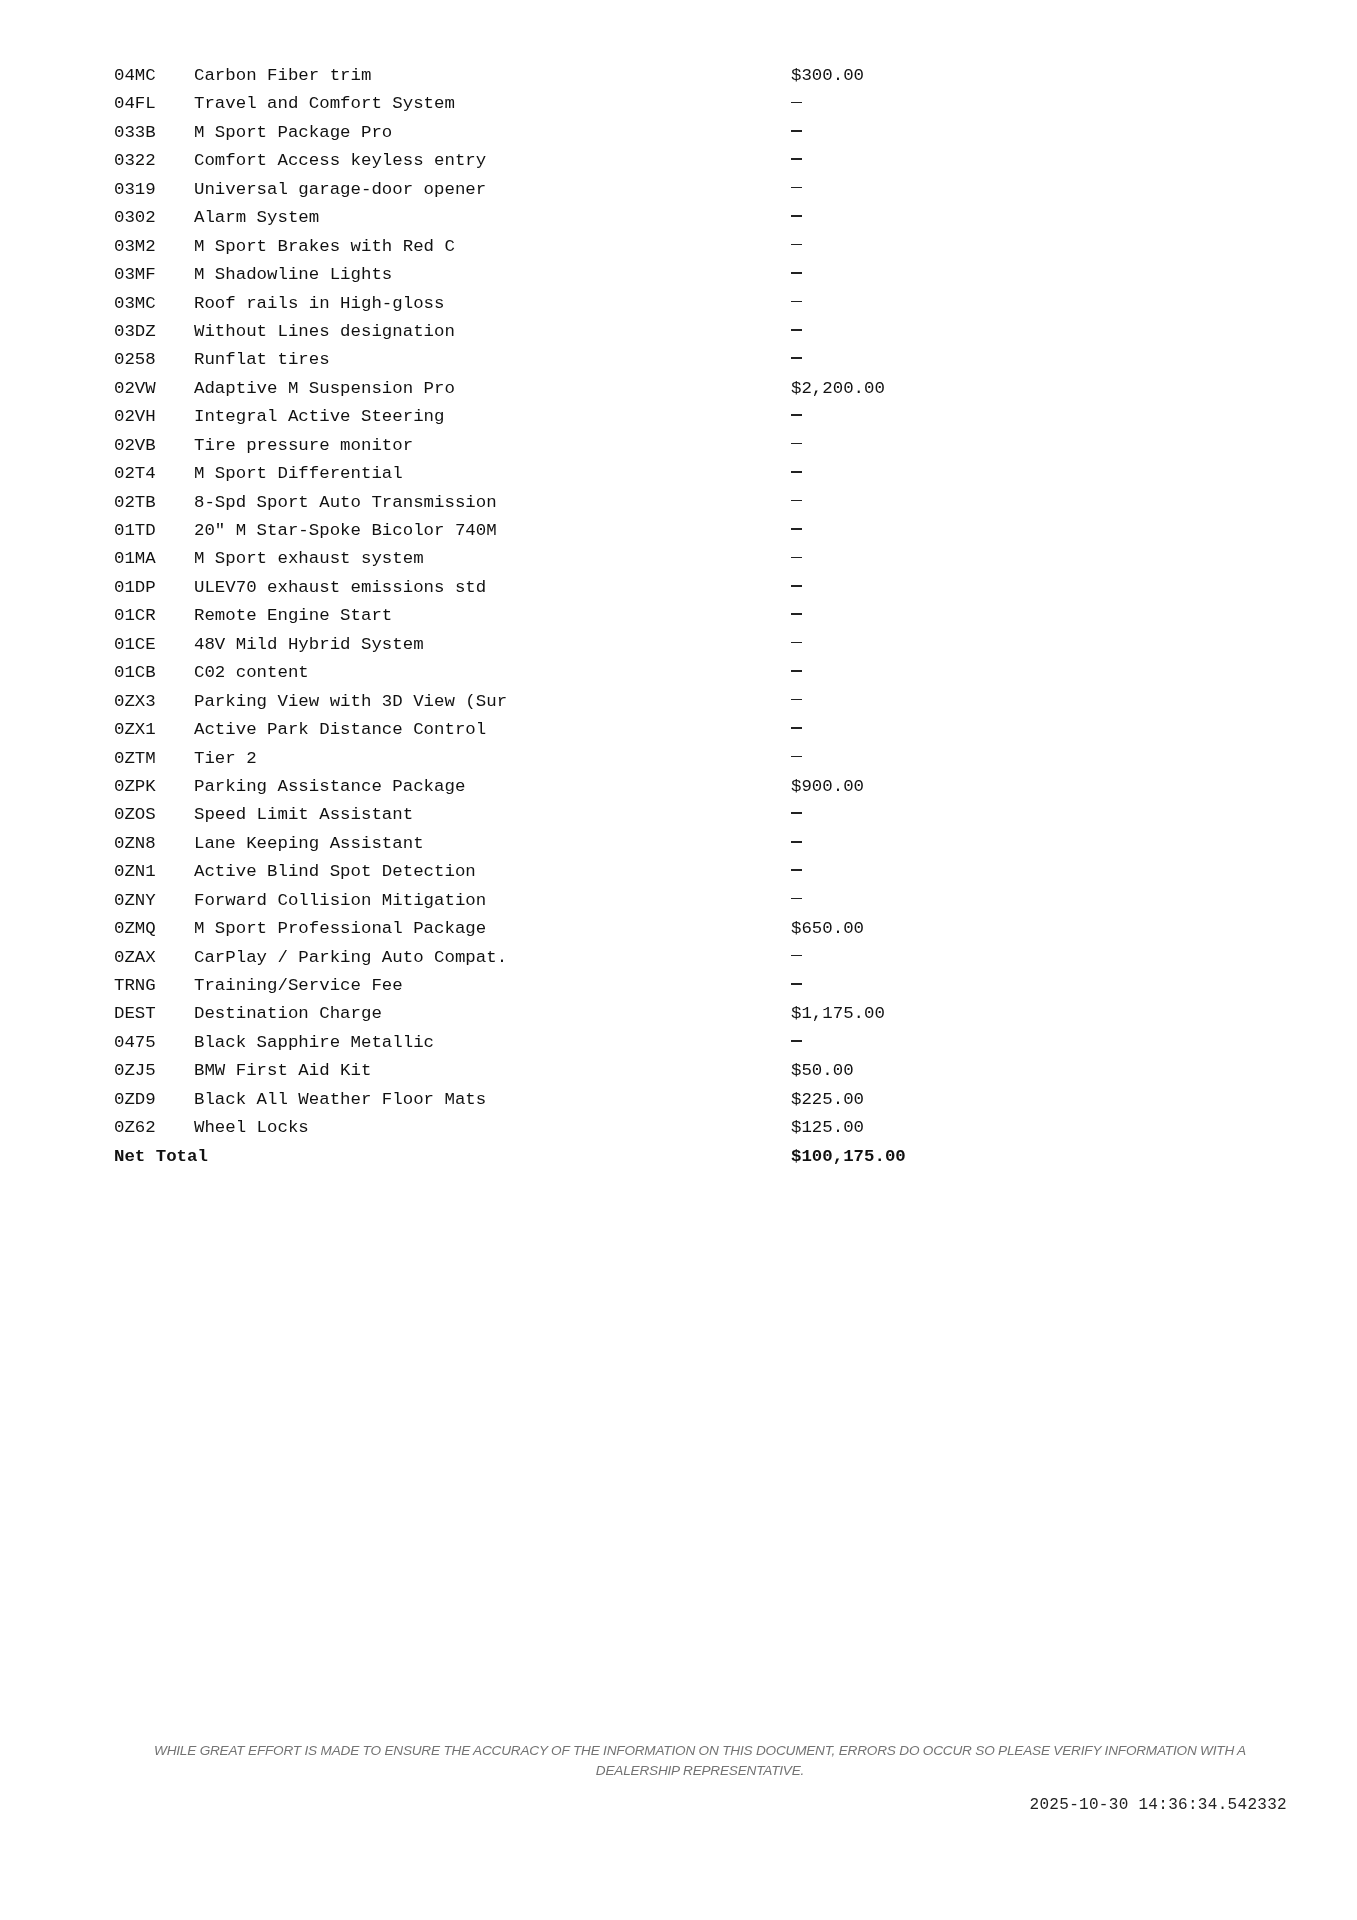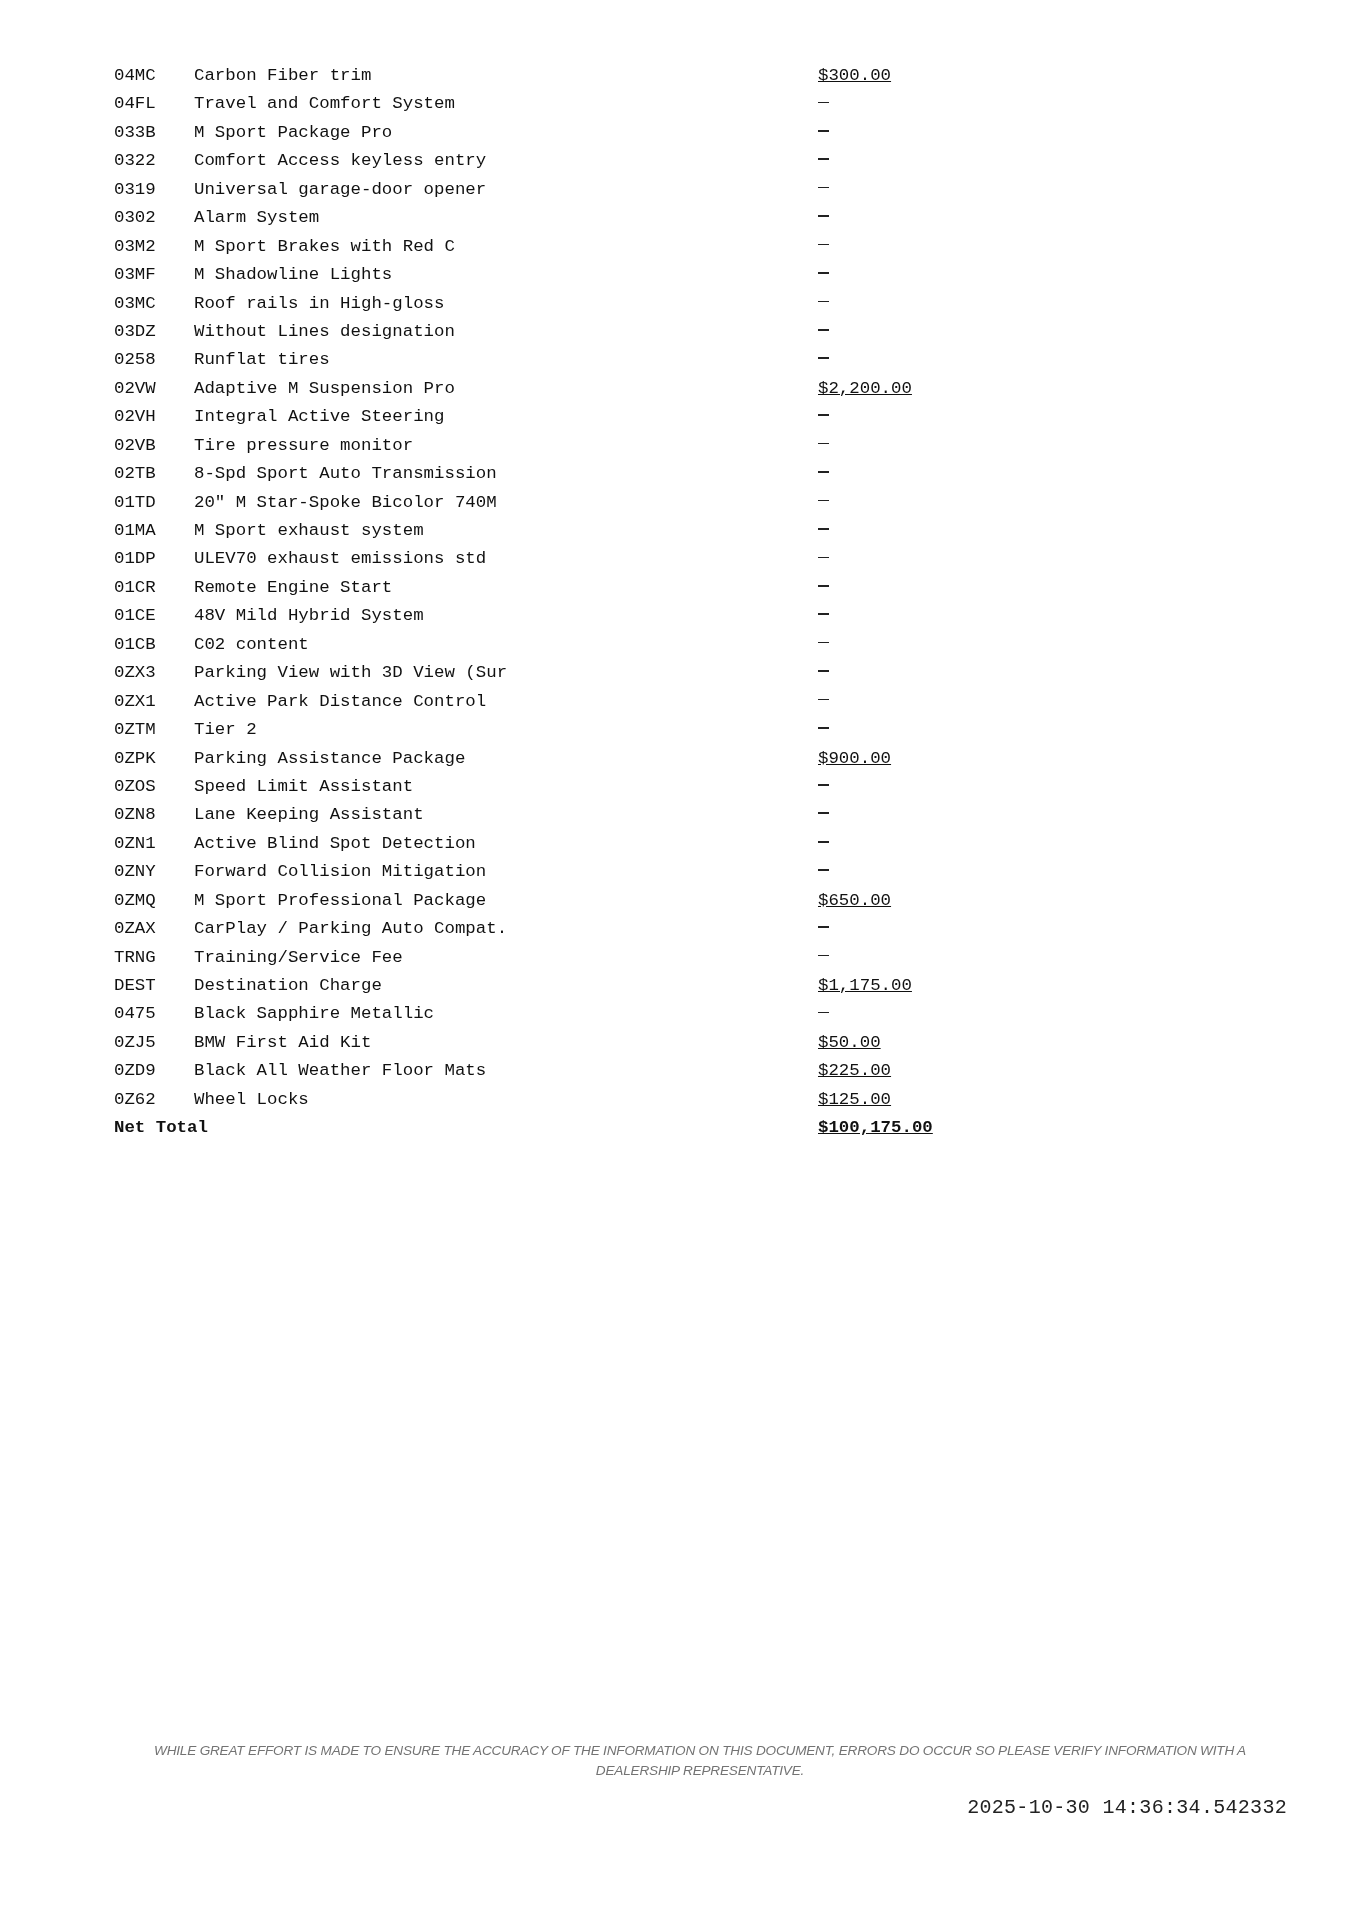--- a/index.html
+++ b/index.html
@@ -11,32 +11,32 @@
     .items {
       position: absolute; left: 114px; top: 62px;
       width: 900px;
     }
     .row {
       position: relative; height: 28.45px; line-height: 28.45px;
       font-size: 17.4px; white-space: nowrap;
     }
     .row .code { position: absolute; left: 0; }
     .row .desc { position: absolute; left: 80px; }
-    .row .price { position: absolute; left: 704px; text-decoration: underline; }
+    .row .price { position: absolute; left: 677px; }
     .row .dash { display: inline-block; width: 11px; height: 1.6px; background: #222; vertical-align: middle; margin-top: -3px; }
     .row.total { font-weight: bold; }
     .disclaimer {
       position: absolute; left: 120px; width: 1160px; top: 1741px;
       text-align: center; font-family: "Liberation Sans", "DejaVu Sans", sans-serif;
       font-style: italic; font-size: 13.6px; line-height: 20px; color: #737373;
       letter-spacing: -0.2px;
     }
     .timestamp {
       position: absolute; right: 70px; top: 1796px;
-      font-size: 20px; letter-spacing: 0.3px; color: #222;
+      font-size: 16px; letter-spacing: 0.3px; color: #222;
     }
   </style>
 </head>
 <body>
 
 <div class="items" id="items">
     <div class="row">
       <span class="code">04MC</span>
       <span class="desc">Carbon Fiber trim</span>
       <span class="price">$300.00</span>
@@ -97,20 +97,25 @@
       <span class="price">$2,200.00</span>
     </div>
     <div class="row">
       <span class="code">02VH</span>
       <span class="desc">Integral Active Steering</span>
       <span class="price"><span class="dash" title="—"></span></span>
     </div>
     <div class="row">
       <span class="code">02VB</span>
       <span class="desc">Tire pressure monitor</span>
+      <span class="price"><span class="dash" title="—"></span></span>
+    </div>
+    <div class="row">
+      <span class="code">02T4</span>
+      <span class="desc">M Sport Differential</span>
       <span class="price"><span class="dash" title="—"></span></span>
     </div>
     <div class="row">
       <span class="code">02TB</span>
       <span class="desc">8-Spd Sport Auto Transmission</span>
       <span class="price"><span class="dash" title="—"></span></span>
     </div>
     <div class="row">
       <span class="code">01TD</span>
       <span class="desc">20" M Star-Spoke Bicolor 740M</span>

